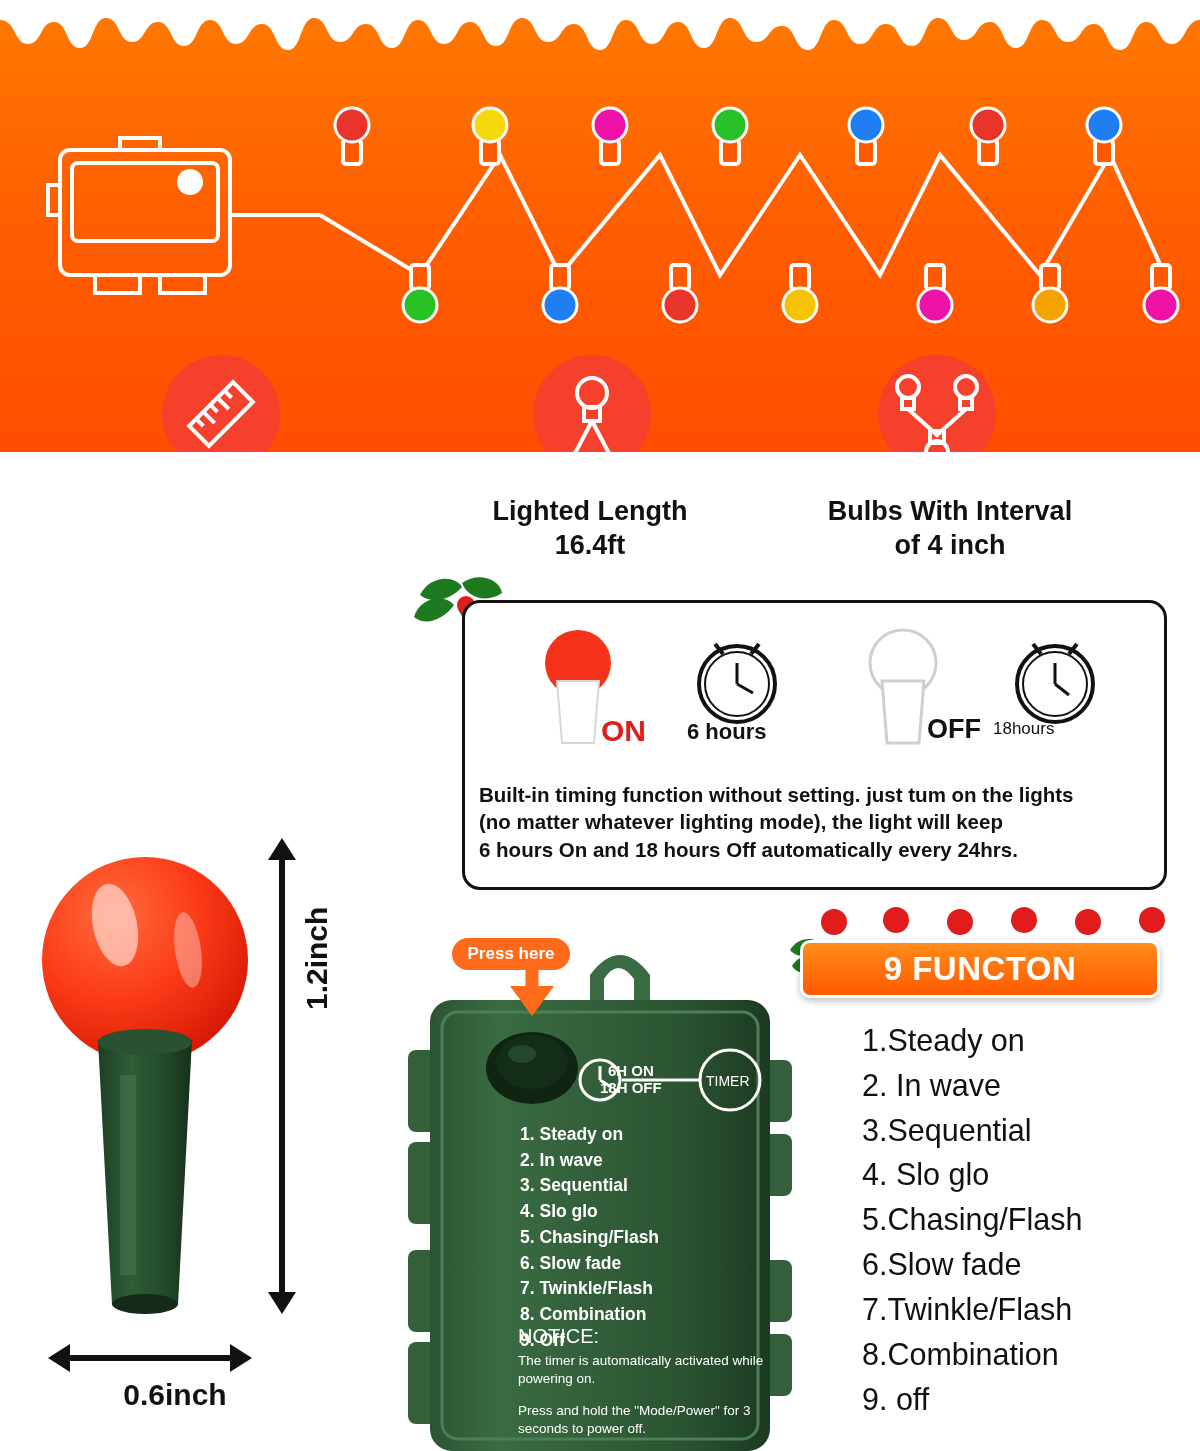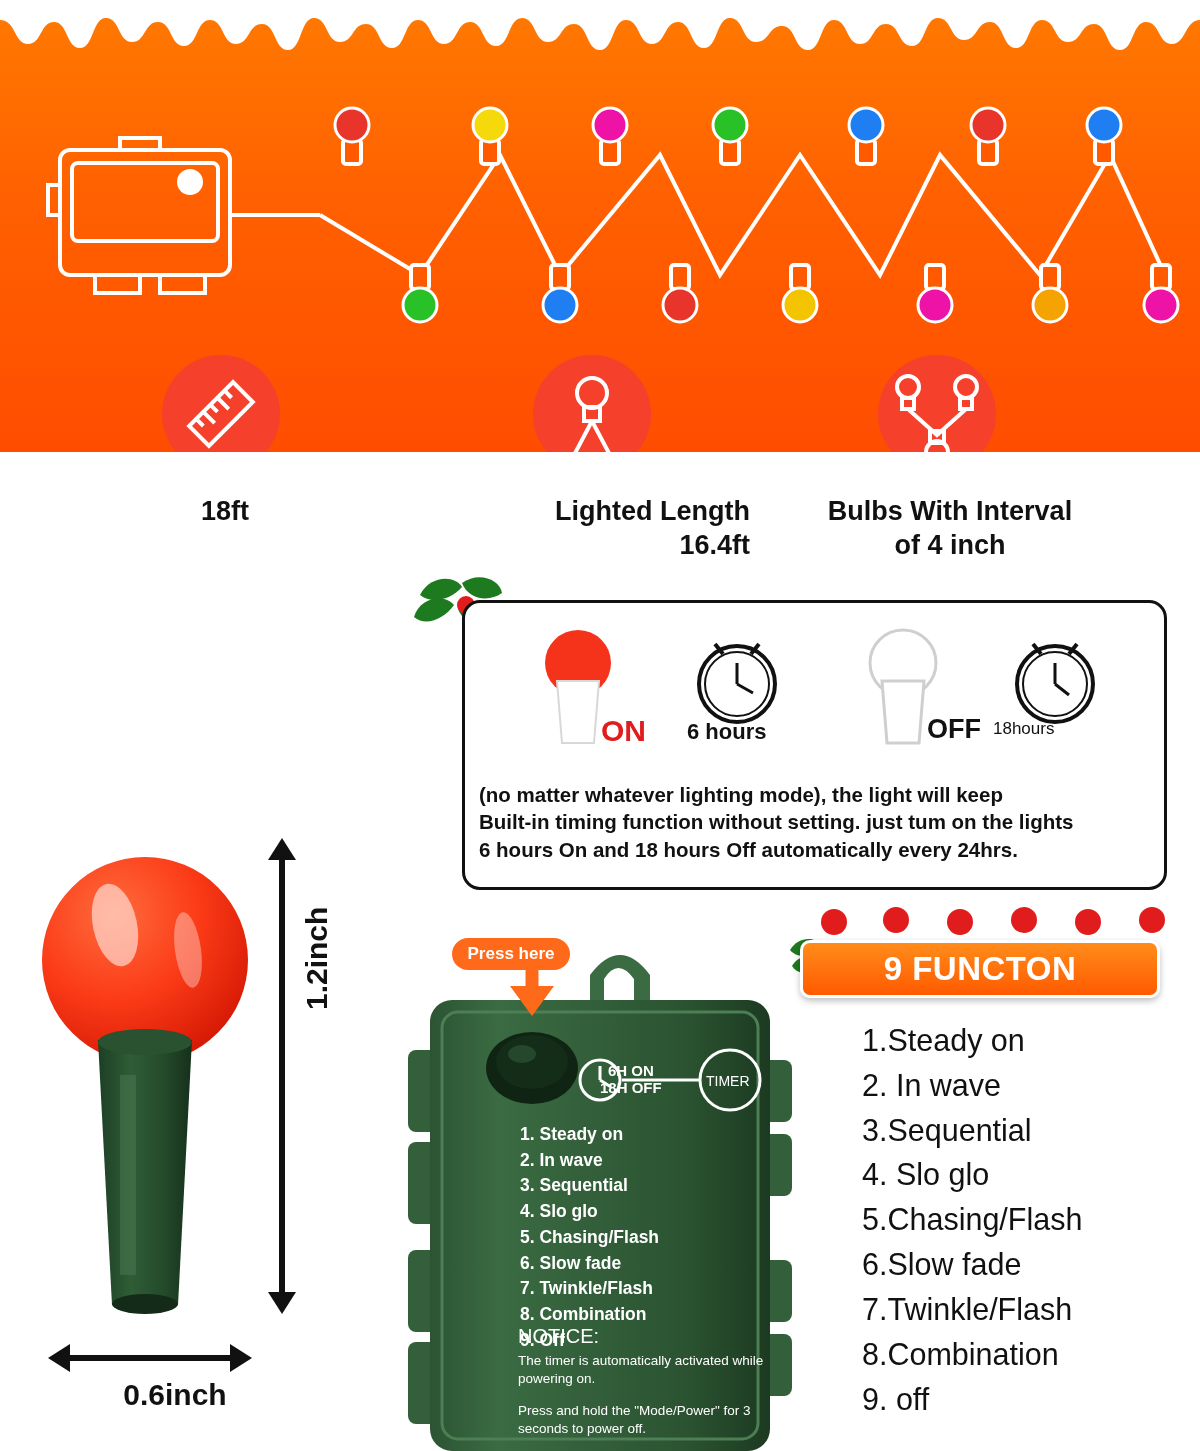--- a/index.html
+++ b/index.html
@@ -33,21 +33,21 @@
     position:absolute; width:118px; height:118px; border-radius:50%;
     background:#f5402c; top:0;
   }
   .feat-c1{ left:162px; } .feat-c2{ left:533px; } .feat-c3{ left:878px; }
 
   .feat-label{
     position:absolute; text-align:center; font-weight:bold; color:#111;
     font-size:27px; line-height:1.25;
   }
   #feat-label-1{ left:80px; top:495px; width:290px; }
-  #feat-label-2{ left:430px; top:495px; width:320px;text-align:right; }
+  #feat-label-2{ left:430px; top:495px; width:320px; }
   #feat-label-3{ left:760px; top:495px; width:380px; }
 
   
   #timing-card{
     position:absolute; left:462px; top:600px; width:705px; height:290px;
     border:3px solid #111; border-radius:18px; background:#fff;
   }
   .timing-row{ position:absolute; left:0; top:18px; width:705px; height:130px; }
   .timing-text{
     position:absolute; left:14px; top:178px; width:680px;
@@ -225,21 +225,20 @@
         <rect x="82" y="43" width="12" height="11" fill="none" stroke="#fff" stroke-width="4"></rect>
         <path d="M30,54 L59,80 L88,54" fill="none" stroke="#fff" stroke-width="4"></path>
         <rect x="52" y="76" width="14" height="12" fill="none" stroke="#fff" stroke-width="4"></rect>
         <circle cx="59" cy="97" r="11" fill="none" stroke="#fff" stroke-width="4"></circle>
       </svg>
     </div>
   </div>
 </div>
 
 <div class="feat-label" id="feat-label-1">
-  <div>18ft</div>
 </div>
 <div class="feat-label" id="feat-label-2">
   <div>Lighted Length</div>
   <div>16.4ft</div>
 </div>
 <div class="feat-label" id="feat-label-3">
   <div>Bulbs With Interval</div>
   <div>of 4 inch</div>
 </div>
 
@@ -274,22 +273,22 @@
       <circle cx="590" cy="63" r="32" fill="#ffffff" stroke="#111" stroke-width="2"></circle>
       <path d="M590,63 V42 M590,63 L604,74" stroke="#111" stroke-width="3"></path>
       <path d="M576,33 l-8,-10 M604,33 l8,-10" stroke="#111" stroke-width="4"></path>
     </svg>
     <div style="position:absolute;left:136px;top:93px;color:#e01c1c;font-size:30px;font-weight:bold;">ON</div>
     <div style="position:absolute;left:222px;top:98px;color:#111;font-size:22px;font-weight:bold;">6 hours</div>
     <div style="position:absolute;left:462px;top:93px;color:#111;font-size:27px;font-weight:bold;">OFF</div>
     <div style="position:absolute;left:528px;top:98px;color:#111;font-size:17px;font-weight:normal;text-align:right;">18hours</div>
   </div>
   <div class="timing-text">
+    <div>Built-in timing function without setting. just tum on the lights</div>
     <div>(no matter whatever lighting mode), the light will keep</div>
-    <div>Built-in timing function without setting. just tum on the lights</div>
     <div>6 hours On and 18 hours Off automatically every 24hrs.</div>
   </div>
 </div>
 
 <svg id="bulb-dim" viewBox="0 0 380 620">
   <defs>
     <radialGradient id="bulbgrad" cx="35%" cy="28%" r="75%">
       <stop offset="0%" stop-color="#ff6b3d"></stop>
       <stop offset="55%" stop-color="#fb3b17"></stop>
       <stop offset="100%" stop-color="#d81b06"></stop>

